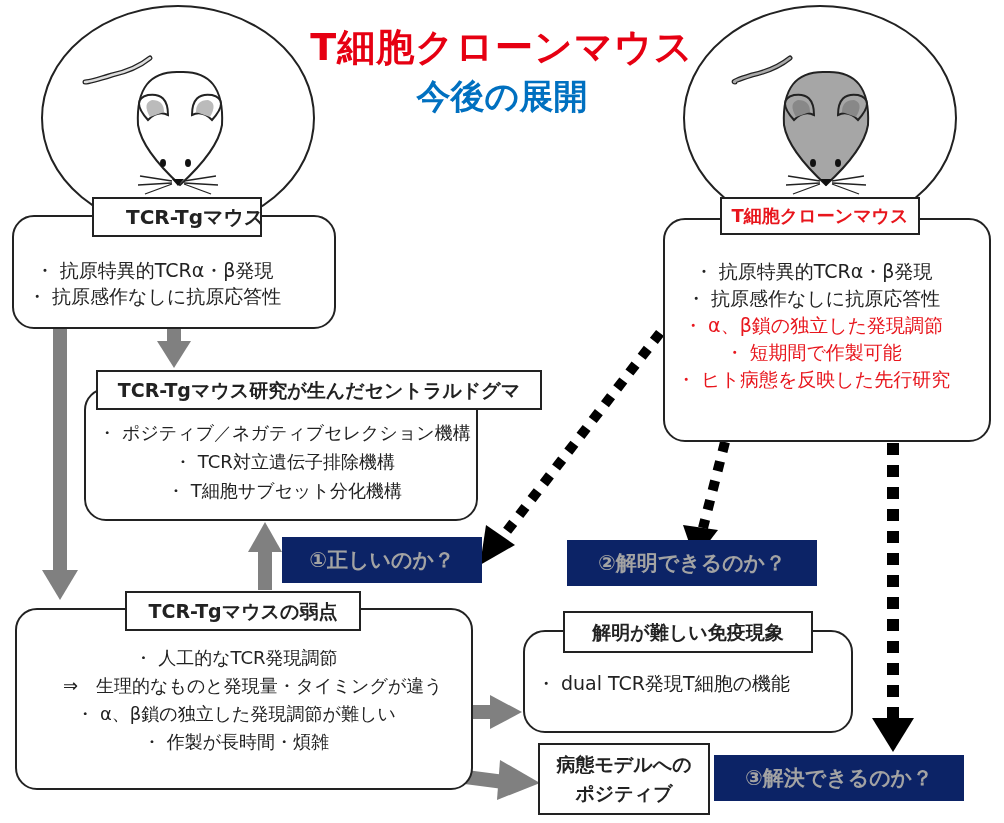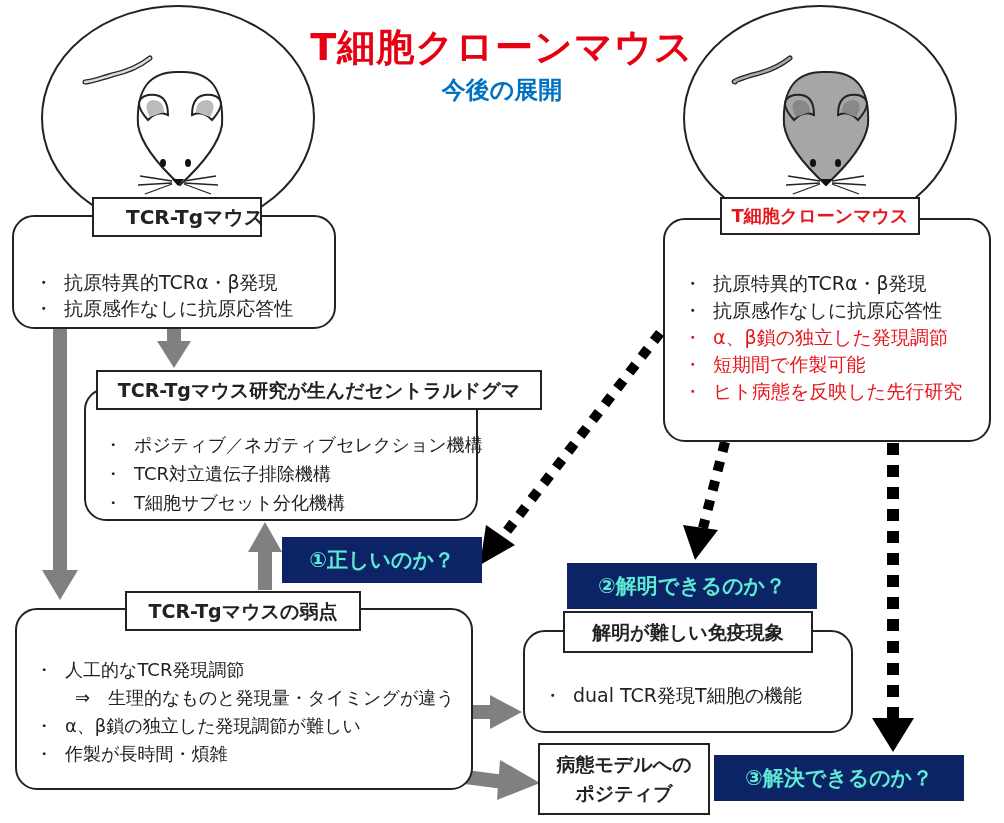--- a/index.html
+++ b/index.html
@@ -1,28 +1,28 @@
 <!DOCTYPE html>
 <html><head>
 <meta charset="utf-8">
 <style>
   html, body { margin: 0; padding: 0; background: #ffffff; }
   body { width: 1004px; height: 823px; position: relative; overflow: hidden;
          font-family: "DejaVu Sans", "Liberation Sans", sans-serif; color: #222; }
   .abs { position: absolute; }
   svg.layer { position: absolute; left: 0; top: 0; }
   .title1 { left: 0; width: 1004px; top: 22px; text-align: center; font-size: 38px; font-weight: bold; color: #e60012; letter-spacing: 1px; }
-  .title2 { left: 0; width: 1004px; top: 74px; text-align: center; font-size: 24px; font-weight: bold; color: #0070c0; }
+  .title2 { left: 0; width: 1004px; top: 74px; text-align: center; font-size: 34px; font-weight: bold; color: #0070c0; }
   .rbox { position: absolute; border: 2px solid #222; border-radius: 22px; background: #fff; box-sizing: border-box; }
   .label { position: absolute; border: 2px solid #222; background: #fff; font-weight: bold; text-align: center; box-sizing: border-box; white-space: nowrap; }
-  .list { position: absolute; margin: 12px; padding: 0; list-style: none; font-size: 19px; line-height: 26px; white-space: nowrap; }
+  .list { position: absolute; margin: 0; padding: 0; list-style: none; font-size: 19px; line-height: 26px; white-space: nowrap; text-align: center; }
   .list li::before { content: "・"; display: inline-block; width: 30px; }
   .list li.sub::before { content: ""; }
   .red { color: #e8161d; }
-  .navy { position: absolute; background: #0c2366; color: #5eead4; font-weight: bold; font-size: 21px; text-align: center; box-sizing: border-box; white-space: nowrap; }
+  .navy { position: absolute; background: #0c2366; color: #a3a3a3; font-weight: bold; font-size: 21px; text-align: center; box-sizing: border-box; white-space: nowrap; }
 </style>
 </head>
 <body>
 
 <svg class="layer" width="1004" height="823" viewBox="0 0 1004 823">
   <defs>
     <marker id="grayHead" markerWidth="4" markerHeight="4" refX="2" refY="2" orient="auto" markerUnits="strokeWidth">
       <path d="M0,0 L4,2 L0,4 z" fill="#808080"></path>
     </marker>
   </defs>
@@ -129,21 +129,21 @@
   <ul class="list" style="left:6px; top:28px; font-size:18px; line-height:29px;">
     <li>ポジティブ／ネガティブセレクション機構</li>
     <li>TCR対立遺伝子排除機構</li>
     <li>T細胞サブセット分化機構</li>
   </ul>
 </div>
 <div class="label" style="left:96px; top:370px; width:446px; height:40px; line-height:36px; font-size:19px;">TCR-Tgマウス研究が生んだセントラルドグマ</div>
 
 <div class="navy" style="left:282px; top:537px; width:200px; height:46px; line-height:46px;">①正しいのか？</div>
 
-<div class="navy" style="left:567px; top:563px; width:250px; height:46px; line-height:46px;">②解明できるのか？</div>
+<div class="navy" style="left:567px; top:540px; width:250px; height:46px; line-height:46px;">②解明できるのか？</div>
 
 <div class="rbox" style="left:15px; top:608px; width:458px; height:182px;">
   <ul class="list" style="left:6px; top:34px; line-height:28px; font-size:18px;">
     <li>人工的なTCR発現調節</li>
     <li class="sub" style="padding-left:10px;">⇒　生理的なものと発現量・タイミングが違う</li>
     <li>α、β鎖の独立した発現調節が難しい</li>
     <li>作製が長時間・煩雑</li>
   </ul>
 </div>
 <div class="label" style="left:125px; top:591px; width:236px; height:40px; line-height:36px; font-size:19px;">TCR-Tgマウスの弱点</div>

